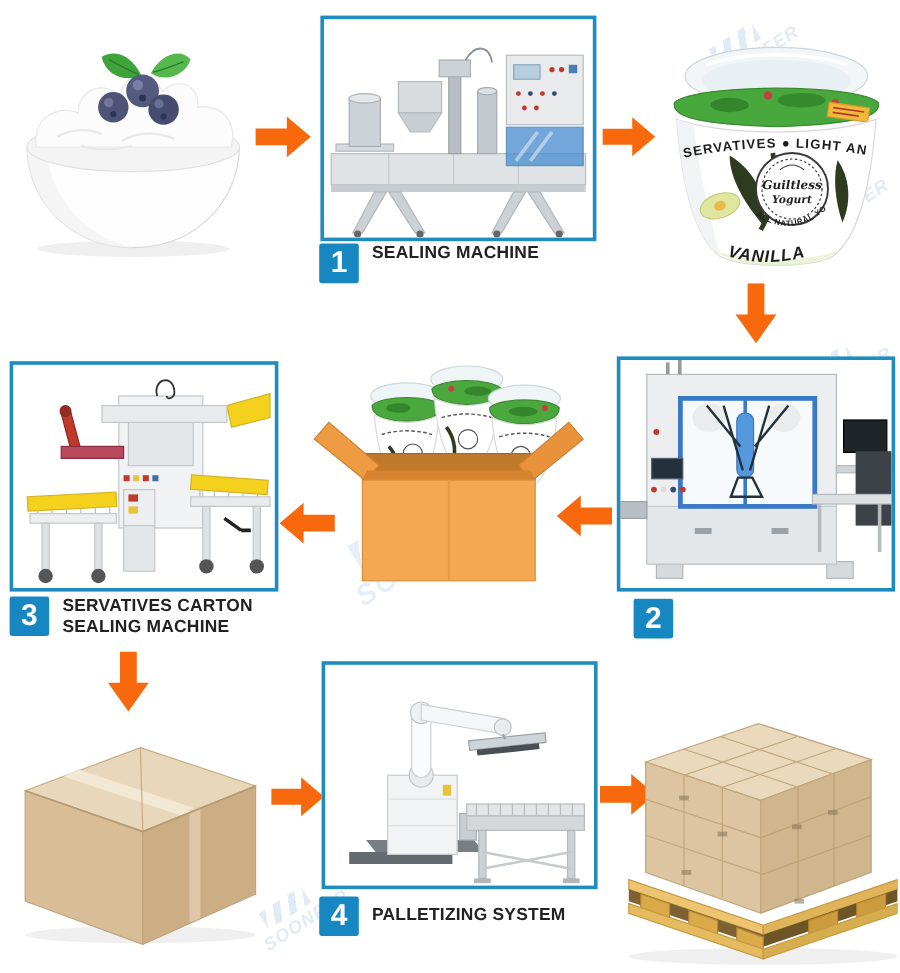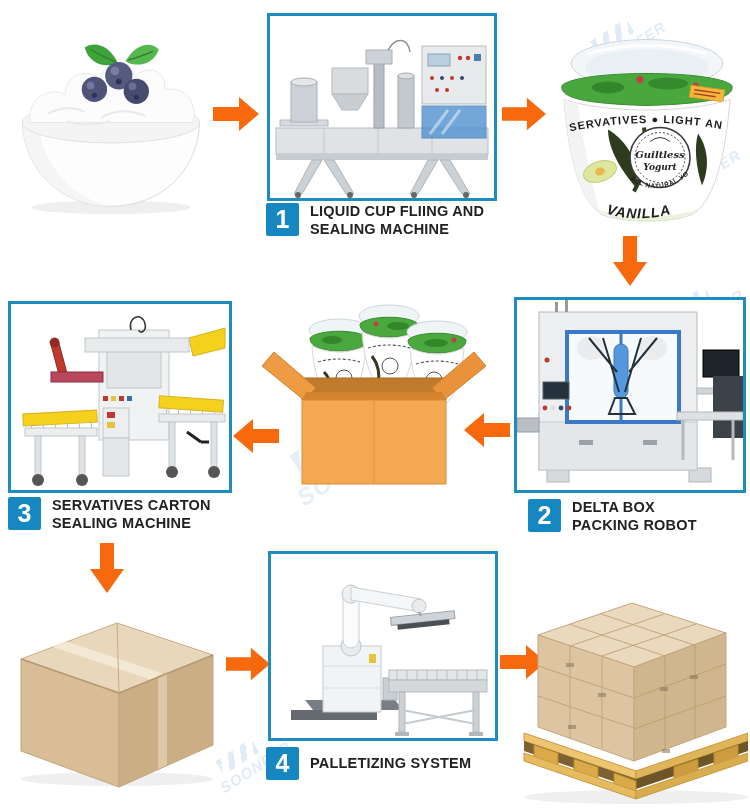--- a/index.html
+++ b/index.html
@@ -111,21 +111,20 @@
       <circle cx="167" cy="74" r="2" fill="#c0392b"></circle>
         <circle cx="177" cy="74" r="2" fill="#c0392b"></circle>
       <rect x="152" y="90" width="64" height="32" fill="#4c8fd0" opacity=".78" stroke="#3a78b5"></rect>
       <path d="M160,118 L178,94 M172,118 L190,94" stroke="#ffffff" stroke-width="3" opacity=".45"></path>
     </svg>
   </figure>
 
   <div class="abs step-label" style="left:266px;top:203px;">
     <span class="badge">1</span>
     <span class="lines">
-      <span>LIQUID CUP FLIING AND</span>
       <span>SEALING MACHINE</span>
     </span>
   </div>
 
   <div class="abs arrow" style="left:502px;top:96px;width:44px;height:36px;">
     <svg viewBox="0 0 46 36">
         <polygon points="0,11 26,11 26,1 46,18 26,35 26,25 0,25"></polygon>
       </svg>
   </div>
 
@@ -312,24 +311,20 @@
   <div class="abs step-label" style="left:8px;top:497px;">
     <span class="badge">3</span>
     <span class="lines">
       <span>SERVATIVES CARTON</span>
       <span>SEALING MACHINE</span>
     </span>
   </div>
 
   <div class="abs step-label" style="left:528px;top:499px;">
     <span class="badge">2</span>
-    <span class="lines">
-      <span>DELTA BOX</span>
-      <span>PACKING ROBOT</span>
-    </span>
   </div>
 
   <div class="abs arrow" style="left:89px;top:543px;width:36px;height:52px;">
     <svg viewBox="0 0 36 52">
         <polygon points="11,0 25,0 25,26 35,26 18,50 1,26 11,26"></polygon>
       </svg>
   </div>
 
   <figure class="abs photo" style="left:5px;top:592px;width:222px;height:198px;">
     <svg viewBox="0 0 222 196">

